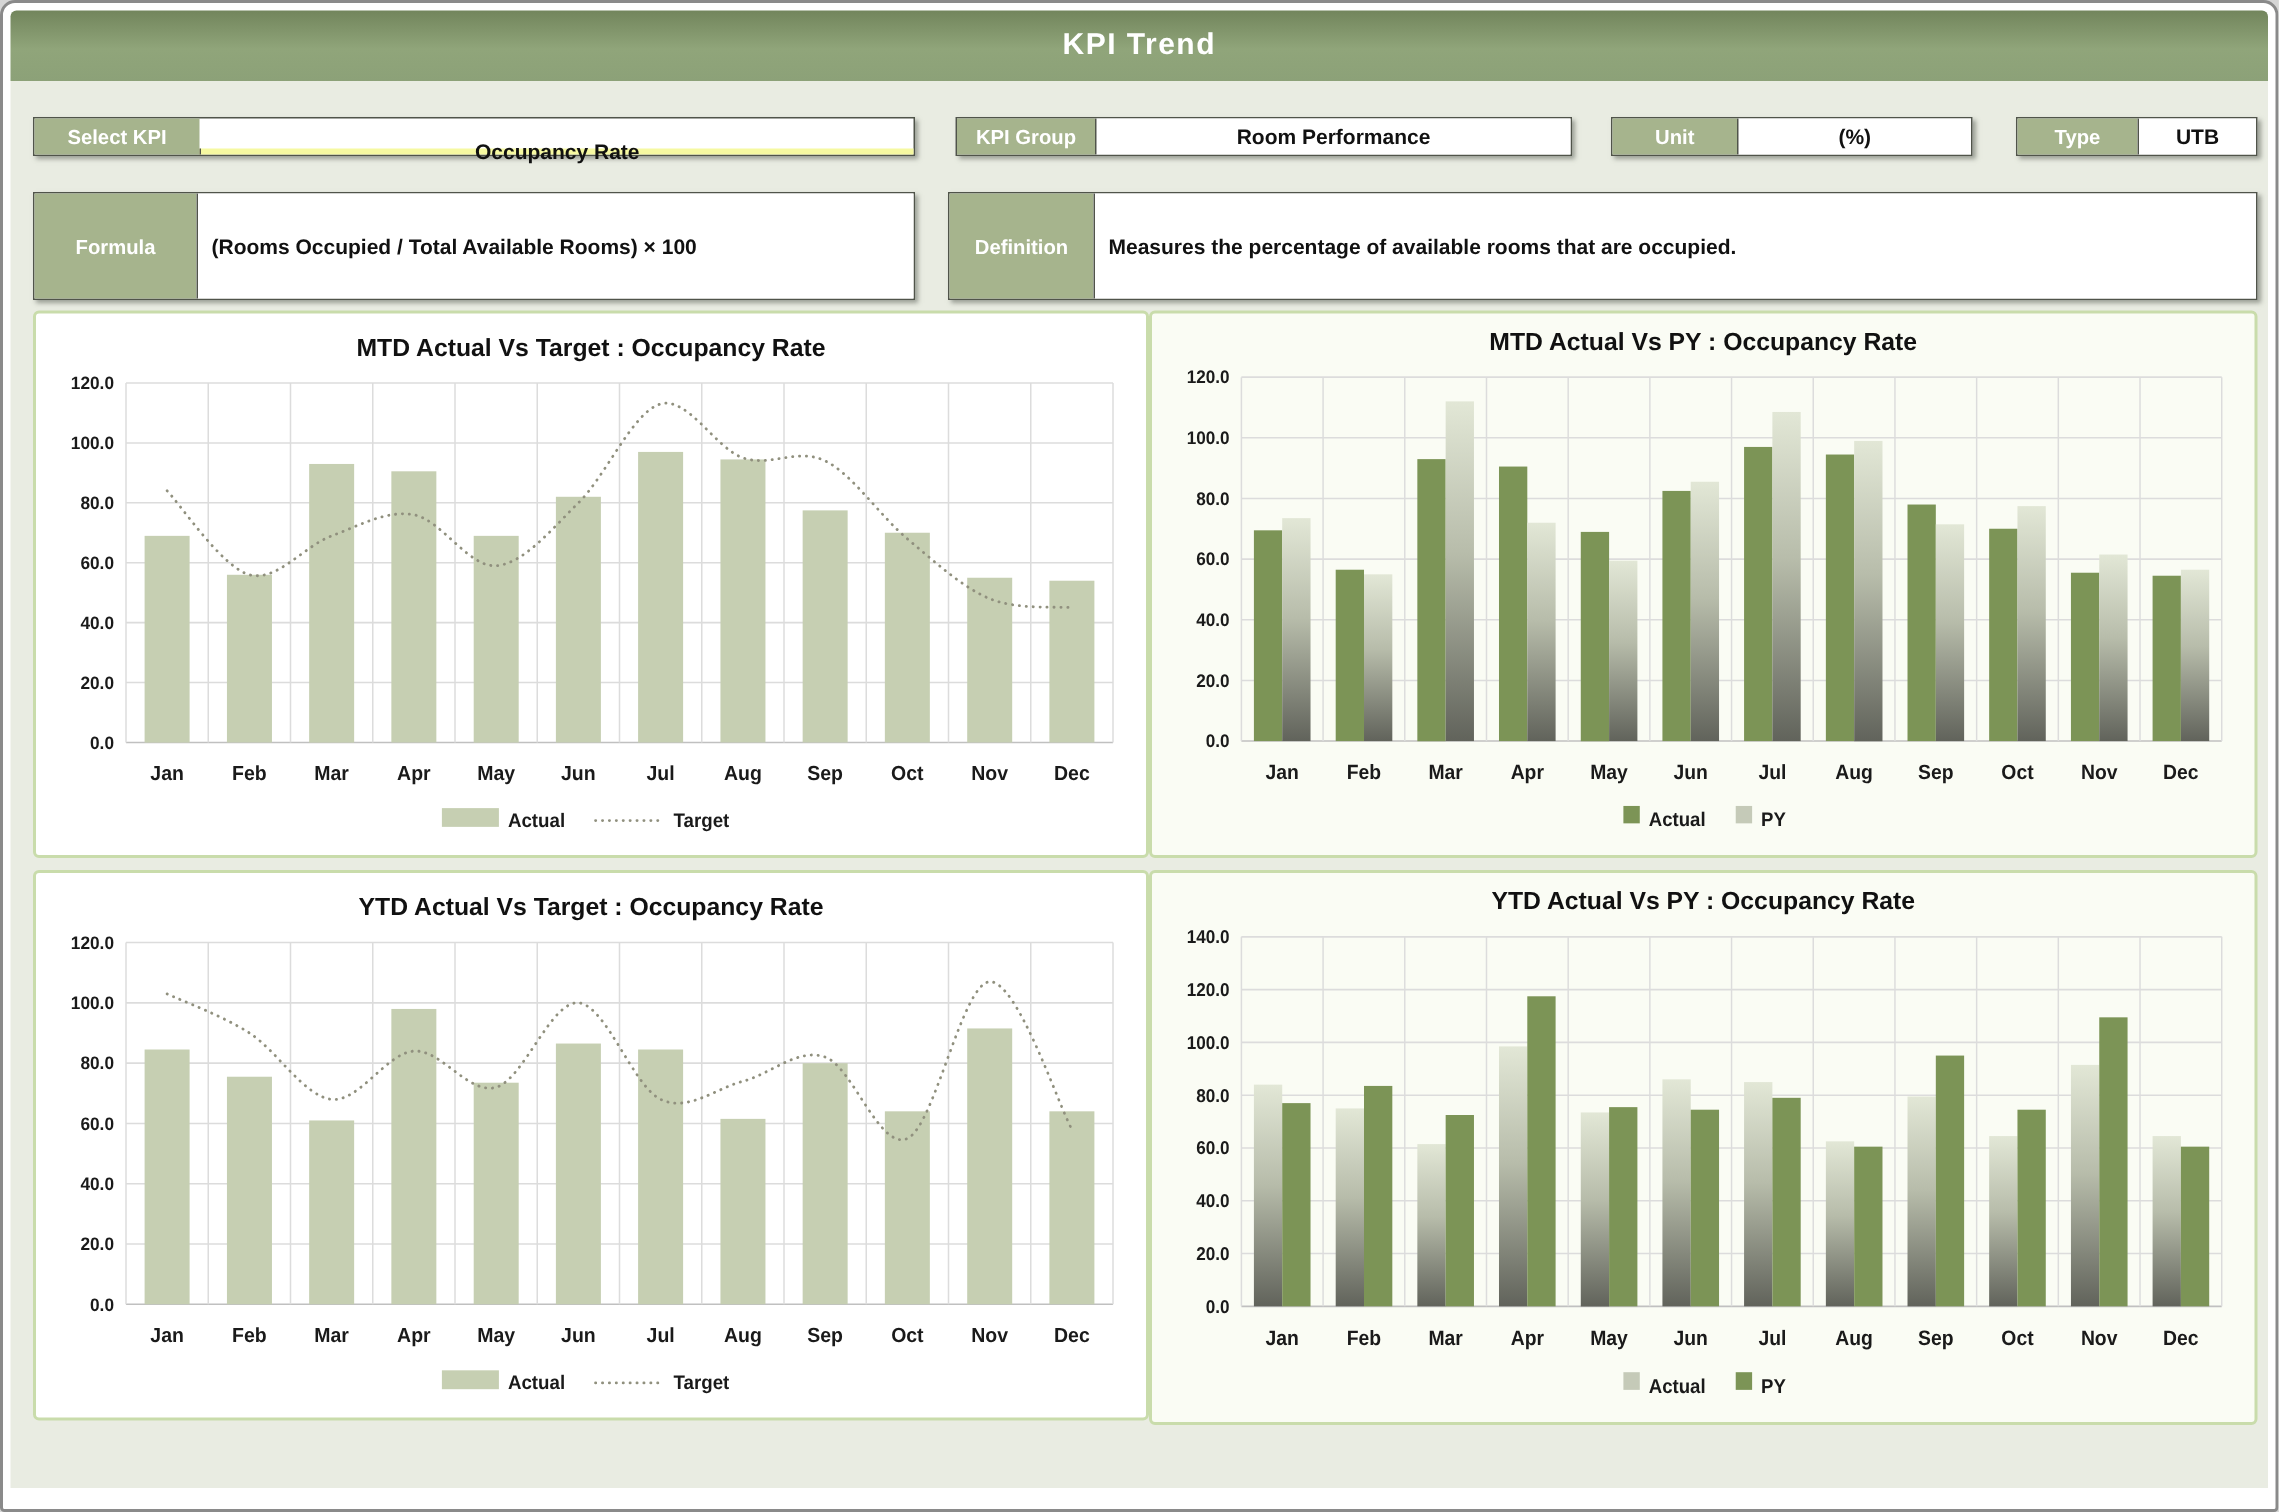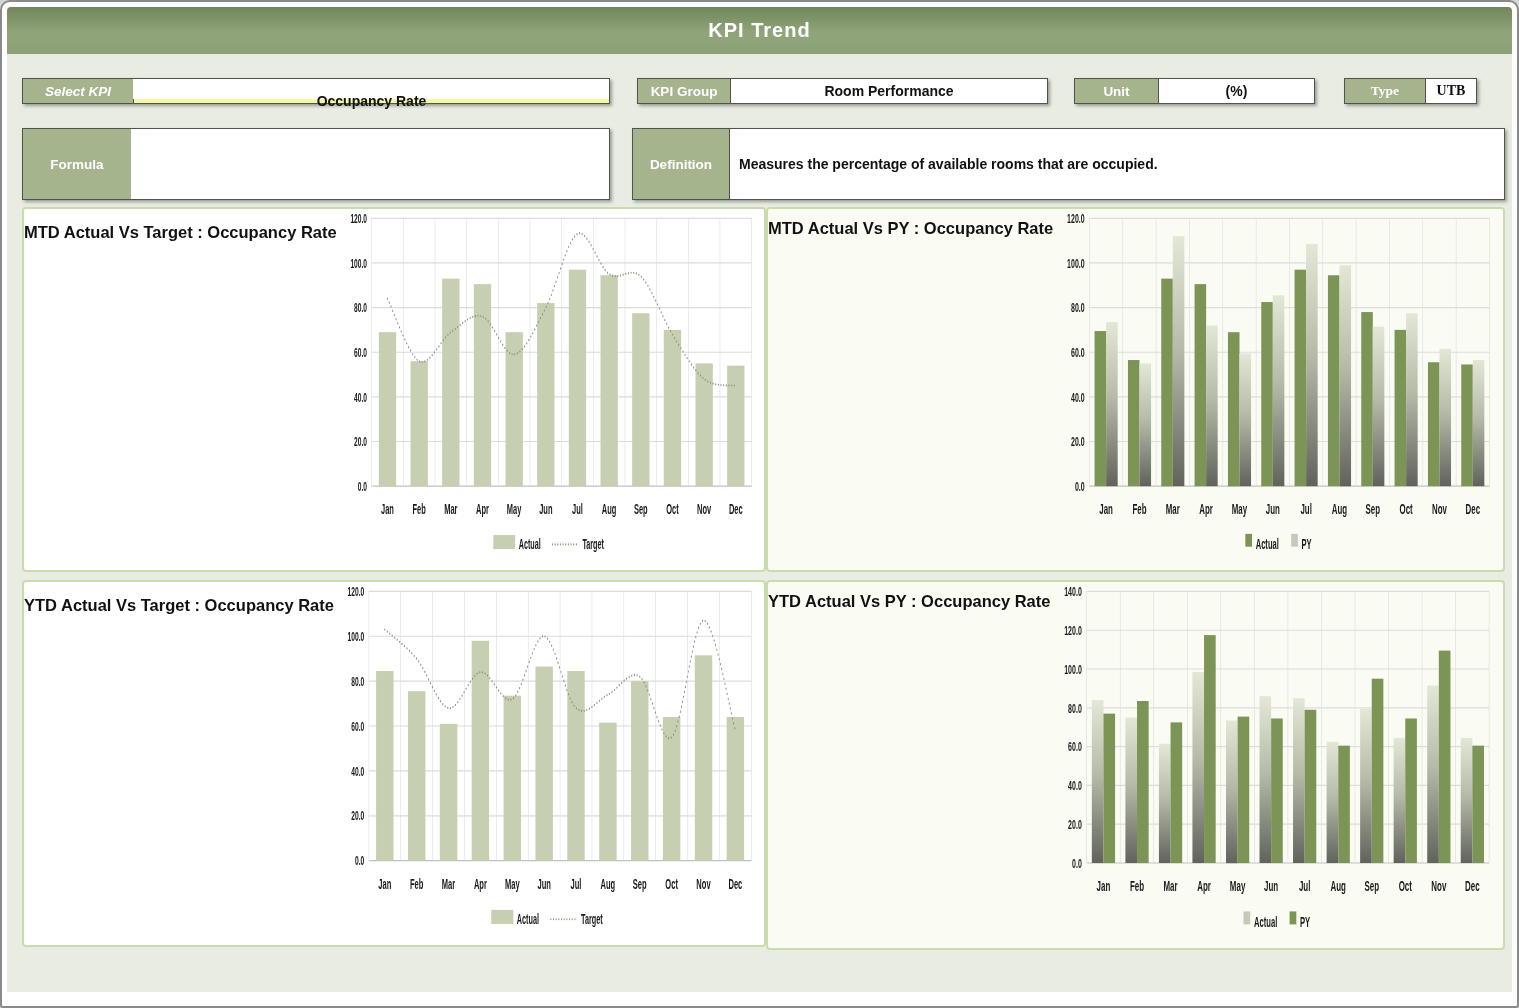--- a/index.html
+++ b/index.html
@@ -36,36 +36,36 @@
     flex: 0 0 auto;
   }
   .ctrl .val {
     background: #ffffff; color: #111; font-weight: bold; font-size: 14px;
     display: flex; align-items: center; justify-content: center;
     flex: 1 1 auto; border-left: 1px solid #50544a;
   }
   .ctrl .val.yellow { background: #f6f9a1; margin-top: 20px; }
   .ctrl .val.left-align { justify-content: flex-start; padding-left: 9px; }
   #ctrl-select-kpi { left: 15px; top: 24px; width: 588px; height: 26px; }
-  #ctrl-select-kpi .lbl { width: 110px; font-style: italic; }
+  #ctrl-select-kpi .lbl { width: 110px; }
   #ctrl-kpi-group { left: 630px; top: 24px; width: 411px; height: 26px; }
   #ctrl-kpi-group .lbl { width: 92px; }
   #ctrl-unit { left: 1067px; top: 24px; width: 241px; height: 26px; }
   #ctrl-unit .lbl { width: 83px; }
-  #ctrl-type { left: 1337px; top: 24px; width: 133px; height: 26px; font-family: Liberation Serif, serif; }
+  #ctrl-type { left: 1337px; top: 24px; width: 161px; height: 26px; }
   #ctrl-type .lbl { width: 80px; }
   #ctrl-formula { left: 15px; top: 74px; width: 588px; height: 72px; }
   #ctrl-formula .lbl { width: 108px; }
   #ctrl-definition { left: 625px; top: 74px; width: 873px; height: 72px; }
   #ctrl-definition .lbl { width: 96px; }
   
   .panel {
     position: absolute; background: #ffffff;
     border: 2px solid #c9dcab; border-radius: 4px;
-    display: flex; flex-direction: row;
+    display: flex; flex-direction: column;
   }
   .panel.tinted { background: #fafcf4; }
   #panel-0 { left: 15px;  top: 153px; width: 744px; height: 365px; }
   #panel-1 { left: 759px; top: 153px; width: 739px; height: 365px; }
   #panel-2 { left: 15px;  top: 526px; width: 744px; height: 367px; }
   #panel-3 { left: 759px; top: 526px; width: 739px; height: 370px; }
   .chart-title {
     text-align: center; font-size: 16.5px; font-weight: bold; color: #111;
     padding-top: 14px; height: 38px; flex: 0 0 auto;
   }
@@ -98,20 +98,21 @@
       <div class="val">Room Performance</div>
     </div>
 
     <div class="ctrl" id="ctrl-type">
       <div class="lbl">Type</div>
       <div class="val">UTB</div>
     </div>
 
     <div class="ctrl" id="ctrl-formula">
       <div class="lbl">Formula</div>
+      <div class="val left-align">(Rooms Occupied / Total Available Rooms) × 100</div>
     </div>
 
     <div class="ctrl" id="ctrl-definition">
       <div class="lbl">Definition</div>
       <div class="val left-align">Measures the percentage of available rooms that are occupied.</div>
     </div>
 
     <section class="panel" id="panel-0">
       <h3 class="chart-title">MTD Actual Vs Target : Occupancy Rate</h3>
       <svg class="chart-svg" viewBox="0 0 740 310" preserveAspectRatio="none">

